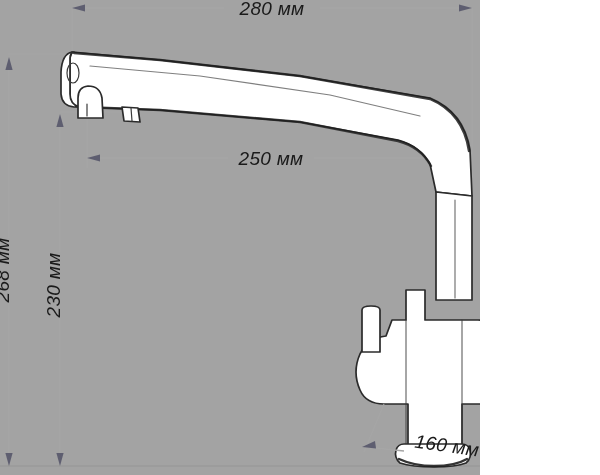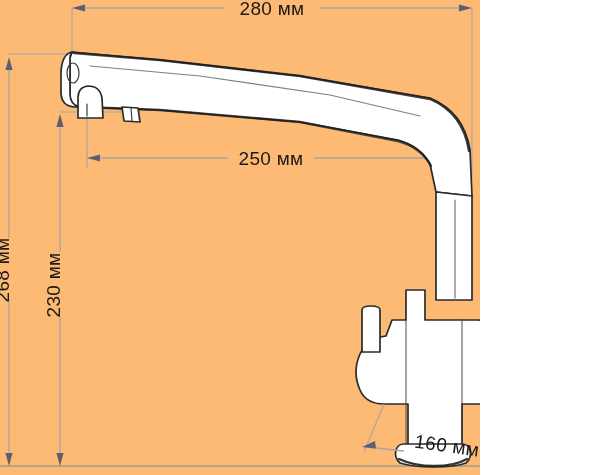--- a/index.html
+++ b/index.html
@@ -8,22 +8,23 @@
     padding: 0;
     background: #ffffff;
   }
   body {
     font-family: "Liberation Sans", sans-serif;
   }
   #drawing-root {
     position: relative;
     width: 480px;
     height: 475px;
-    background: #fdba74;
+    background: #a3a3a3;
     overflow: hidden;
+    font-style: italic;
   }
   #drawing-svg {
     position: absolute;
     left: 0;
     top: 0;
     width: 600px;
     height: 475px;
   }
   .dim-text {
     font-family: "Liberation Sans", sans-serif;

